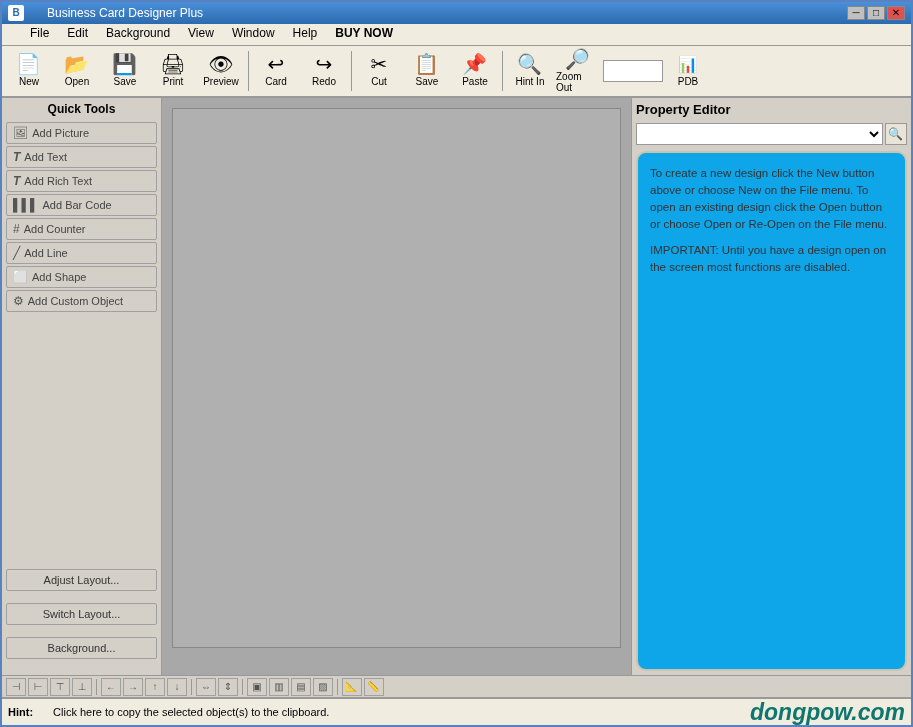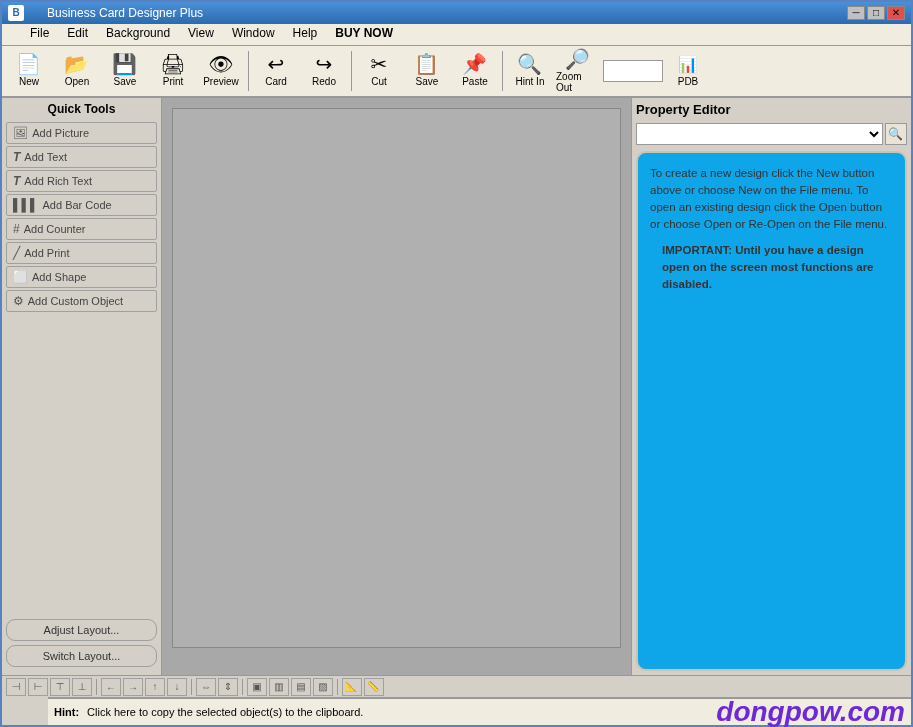--- a/index.html
+++ b/index.html
@@ -108,24 +108,24 @@
       font-size: 11px;
       color: #444;
       width: 100%;
     }
     .tool-icon { font-size: 12px; color: #555; }
     .layout-btn {
       display: flex;
       align-items: center;
       justify-content: center;
       padding: 4px 20px;
-      margin-bottom: 4px;
+      margin-bottom: 12px;
       background: #d4d0c8;
       border: 1px solid #a0a0a0;
-      border-radius: 9px;
+      border-radius: 2px;
       cursor: pointer;
       font-size: 11px;
       color: #333;
       width: 100%;
     }
     .spacer { flex: 1; }
 
     
     #canvas-area {
       flex: 1;
@@ -186,21 +186,21 @@
       flex: 1;
       background: #0ea5e9;
       border: 2px solid #c8c4b0;
       border-radius: 10px;
       padding: 12px;
       font-size: 11.5px;
       line-height: 1.5;
       color: #333;
     }
     #info-box p { margin-bottom: 8px; }
-    #info-box .important { font-weight: bold; margin-left: 12px; }
+    #info-box .important { font-weight: normal; }
 
     
     #bottom-toolbar {
       height: 22px;
       background: #d4d0c8;
       border-top: 1px solid #999;
       display: flex;
       align-items: center;
       padding: 0 4px;
       gap: 2px;
@@ -220,37 +220,36 @@
     .bt-separator { width: 1px; height: 16px; background: #999; margin: 0 2px; }
 
     
     #status-bar {
       height: 28px;
       background: #f0ece0;
       border-top: 2px solid #999;
       display: flex;
       align-items: center;
       padding: 0 6px;
-      gap: 8px;
-      margin-left: 46px;
+      gap: 20px;
     }
     #hint-label {
       font-weight: bold;
       font-size: 11px;
       color: #000;
     }
     #hint-text {
       font-size: 11px;
       color: #000;
       flex: 1;
     }
     #watermark {
-      font-size: 28px;
+      font-size: 23px;
       font-weight: bold;
-      color: #6d28d9;
+      color: #0f766e;
       font-style: italic;
       font-family: Arial, sans-serif;
     }
 
     .window-border {
       border: 2px solid #5a82c0;
       height: 100vh;
       display: flex;
       flex-direction: column;
       background: #d4d0c8;
@@ -360,38 +359,41 @@
       <button class="tool-btn">
         <span class="tool-icon">▌▌▌</span>
         <span>Add Bar Code</span>
       </button>
       <button class="tool-btn">
         <span class="tool-icon">#</span>
         <span>Add Counter</span>
       </button>
       <button class="tool-btn">
         <span class="tool-icon">╱</span>
-        <span>Add Print</span>
+        <span>Add Line</span>
       </button>
       <button class="tool-btn">
         <span class="tool-icon">⬜</span>
         <span>Add Shape</span>
       </button>
       <button class="tool-btn">
         <span class="tool-icon">⚙</span>
         <span>Add Custom Object</span>
       </button>
 
       <div class="spacer"></div>
 
       <button class="layout-btn">
         <span>Adjust Layout...</span>
       </button>
       <button class="layout-btn">
         <span>Switch Layout...</span>
+      </button>
+      <button class="layout-btn">
+        <span>Background...</span>
       </button>
     </div>
 
     <div id="canvas-area">
       <div id="design-canvas"></div>
     </div>
 
     <div id="right-panel">
       <h3>Property Editor</h3>
       <div id="prop-dropdown-row">

